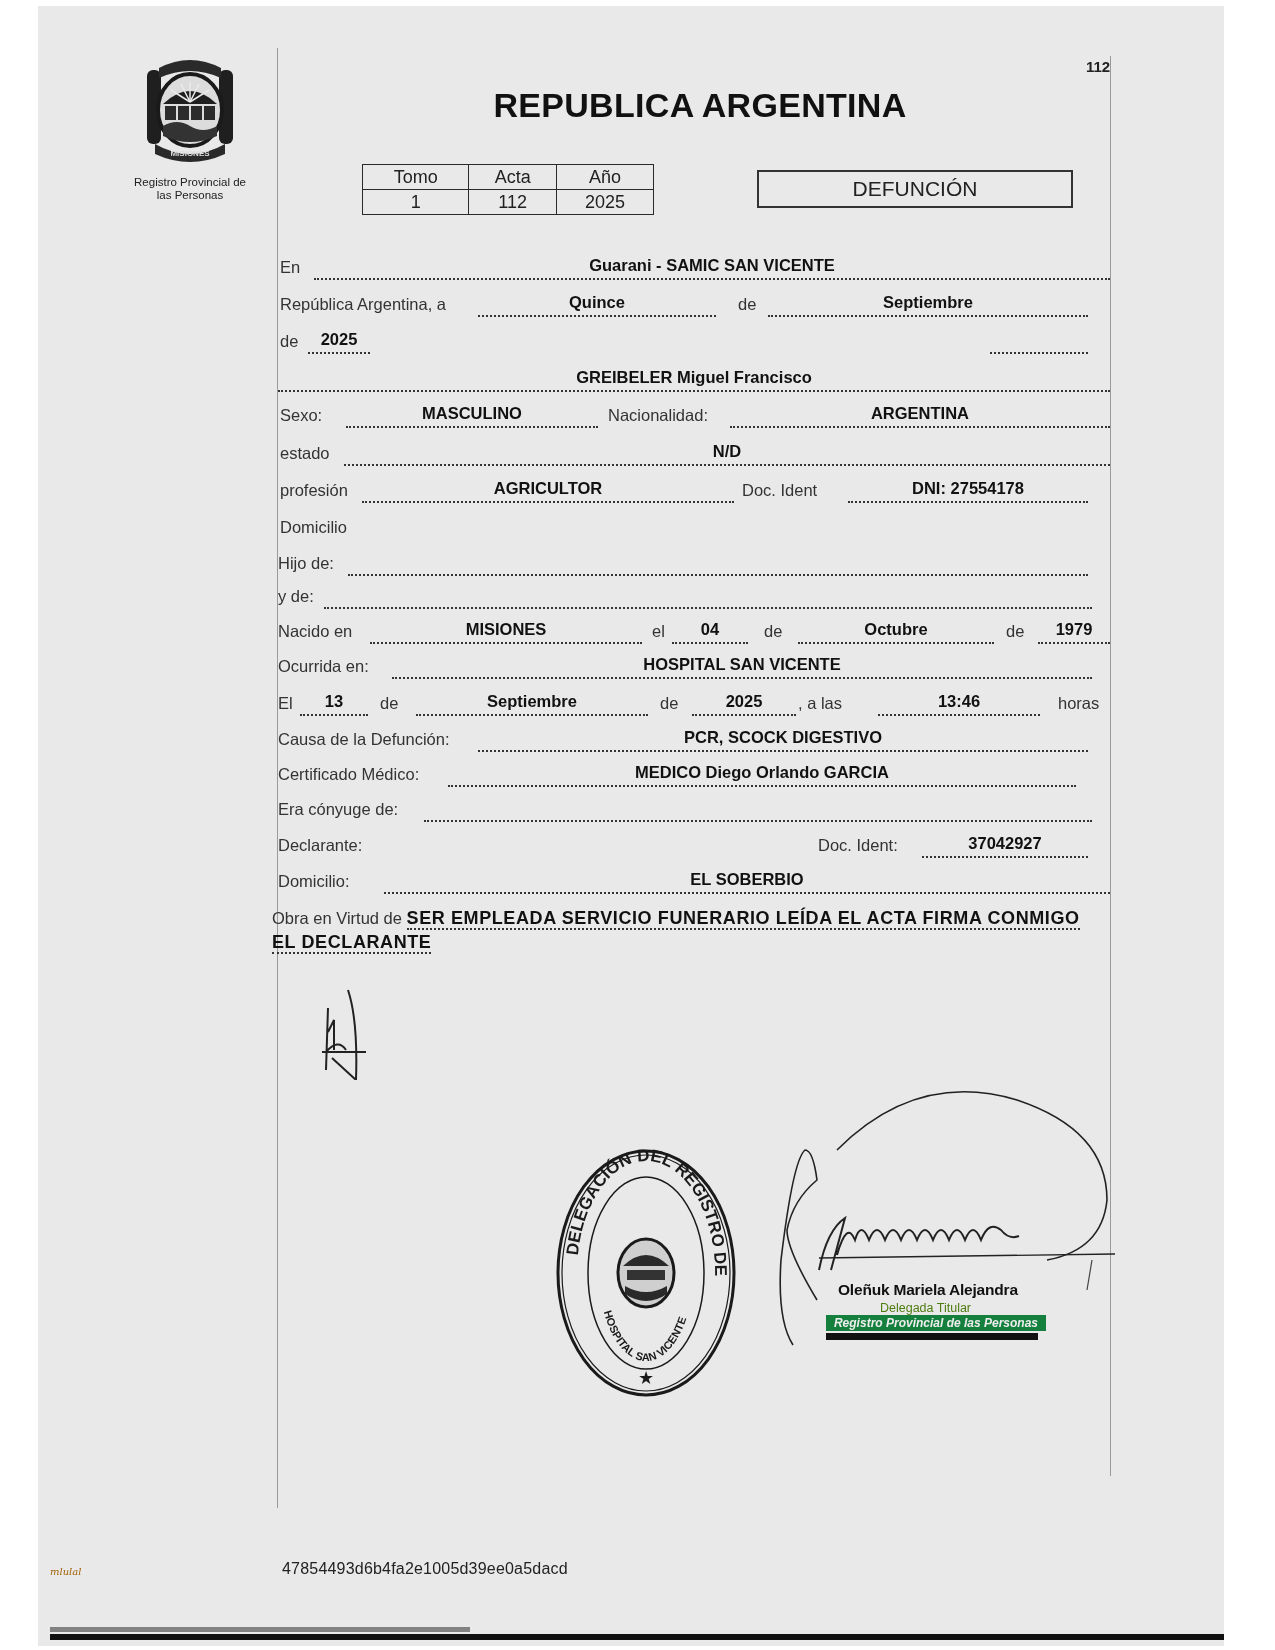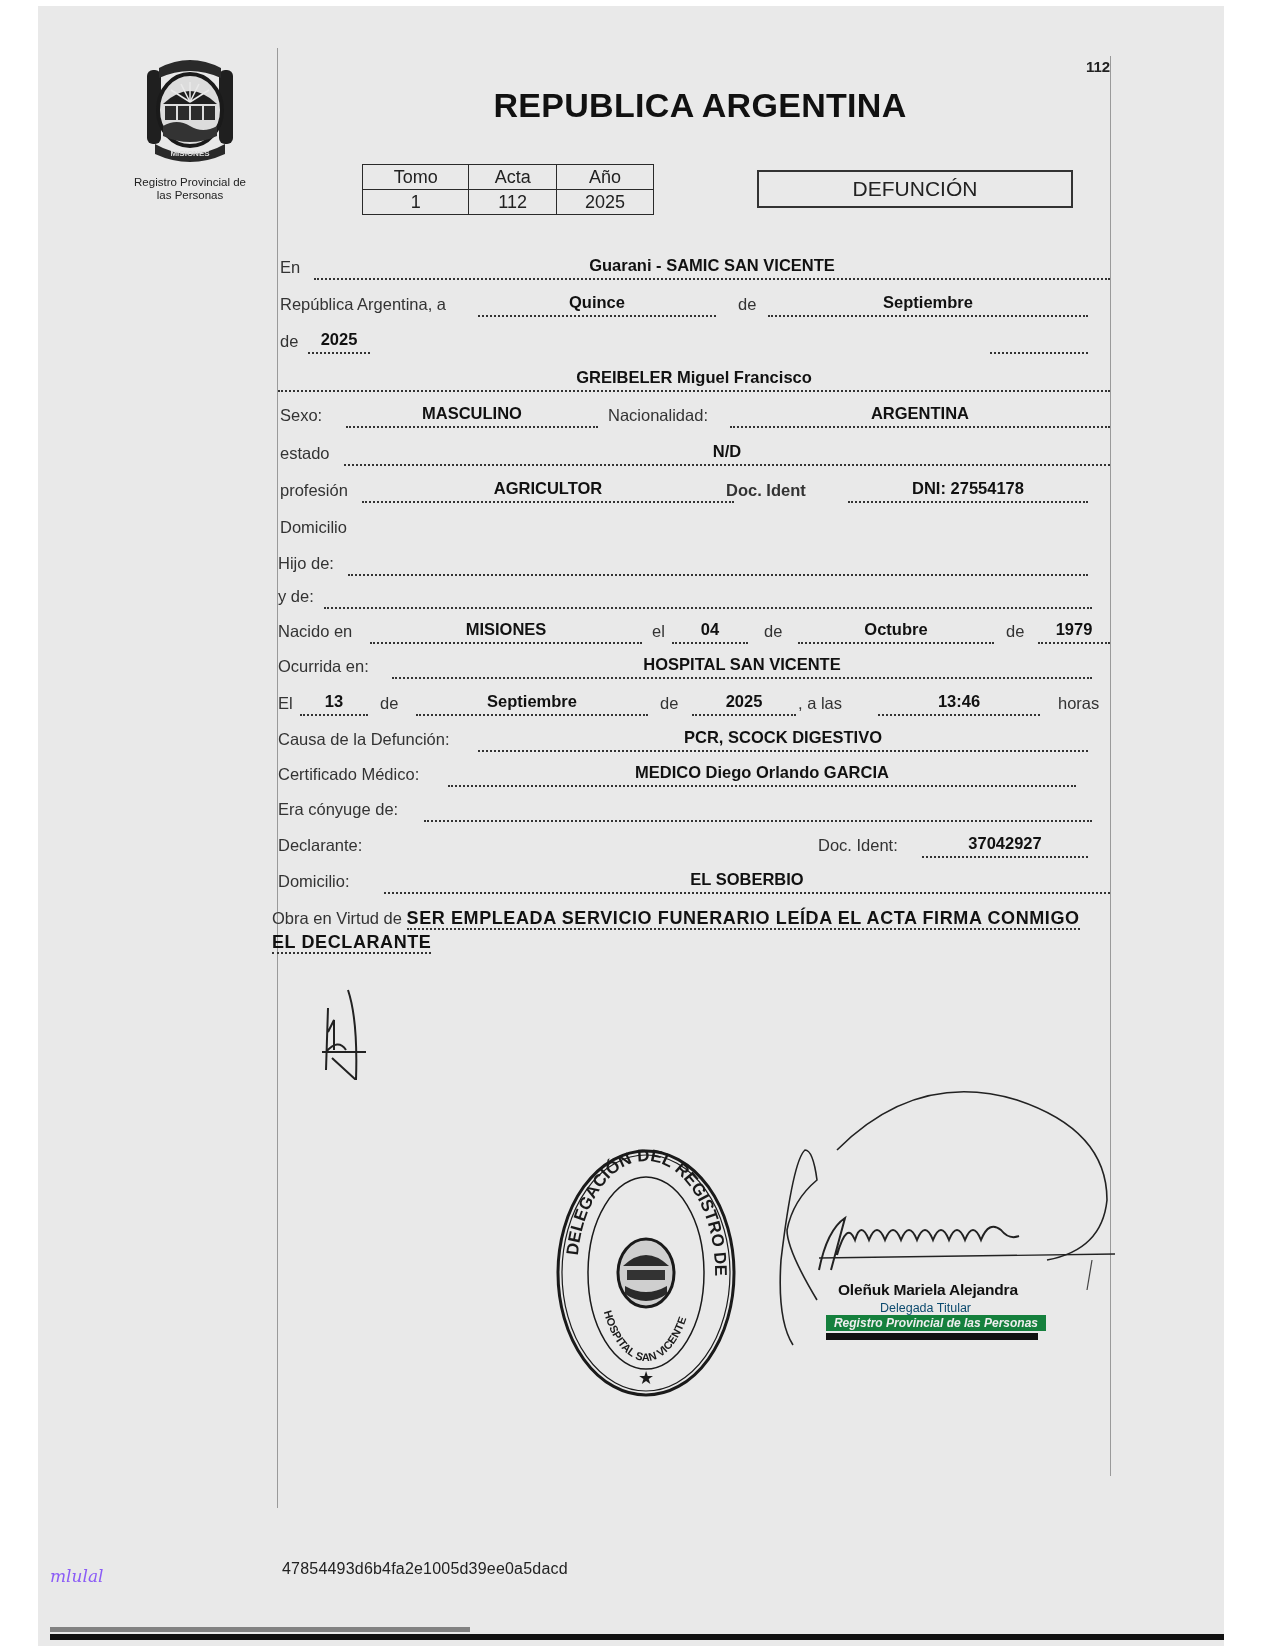--- a/index.html
+++ b/index.html
@@ -24,26 +24,26 @@
                    box-sizing:border-box; text-align:center; line-height:34px; font-size:21px; color:#222; }
 
   .row { position:absolute; left:278px; width:830px; height:30px; }
   .lbl { position:absolute; top:4px; font-size:16.5px; color:#333; white-space:nowrap; }
   .fld { position:absolute; top:0; height:26px; border-bottom:2px dotted #333; box-sizing:border-box;
          text-align:center; font-size:16.5px; font-weight:bold; line-height:22px; white-space:nowrap; color:#111; }
   .obra { position:absolute; left:272px; top:906px; width:828px; font-size:16.5px; line-height:24px; color:#333; }
   .obra b { color:#111; font-size:18px; border-bottom:2px dotted #333; letter-spacing:.6px; }
 
   .hash { position:absolute; left:282px; top:1560px; font-size:16px; color:#222; letter-spacing:.2px; }
-  .margin-note { position:absolute; left:50px; top:1566px; font-size:17px; font-family:"DejaVu Serif", serif; font-style:italic; color:#8b5cf6; }
+  .margin-note { position:absolute; left:50px; top:1566px; font-size:10px; font-family:"DejaVu Serif", serif; font-style:italic; color:#a16207; }
 
   .stamp { position:absolute; left:555px; top:1148px; width:182px; height:250px; }
   .sig-block { position:absolute; left:757px; top:1090px; width:360px; height:260px; }
   .sig-name { position:absolute; left:838px; top:1281px; font-size:15.5px; font-weight:bold; color:#111; letter-spacing:-.2px; }
-  .sig-role { position:absolute; left:880px; top:1301px; font-size:12.5px; color:#0c4a6e; }
+  .sig-role { position:absolute; left:880px; top:1301px; font-size:12.5px; color:#4d7c0f; }
   .sig-org { position:absolute; left:826px; top:1315px; width:220px; height:16px; background:#15803d; color:#eee;
              font-size:12px; font-weight:bold; font-style:italic; line-height:16px; text-align:center; }
   .sig-bar { position:absolute; left:826px; top:1333px; width:212px; height:7px; background:#111; }
   .declarant-sig { position:absolute; left:318px; top:980px; width:60px; height:100px; }
 </style>
 </head>
 <body>
 
 <div class="sheet"></div>
 <div class="sheet-bottom-bar-left"></div>
@@ -129,21 +129,21 @@
 </div>
 
 <div class="row" style="top:440px;">
   <span class="lbl" style="left:2px;">estado</span>
   <span class="fld" style="left:66px; width:766px;">N/D</span>
 </div>
 
 <div class="row" style="top:477px;">
   <span class="lbl" style="left:2px;">profesión</span>
   <span class="fld" style="left:84px; width:372px;">AGRICULTOR</span>
-  <span class="lbl" style="left:448px;font-weight:bold;">Doc. Ident</span>
+  <span class="lbl" style="left:464px;">Doc. Ident</span>
   <span class="fld" style="left:570px; width:240px;">DNI: 27554178</span>
 </div>
 
 <div class="row" style="top:514px;">
   <span class="lbl" style="left:2px;">Domicilio</span>
 </div>
 
 <div class="row" style="top:550px;">
   <span class="lbl" style="left:0;">Hijo de:</span>
   <span class="fld" style="left:70px; width:740px;"></span>

